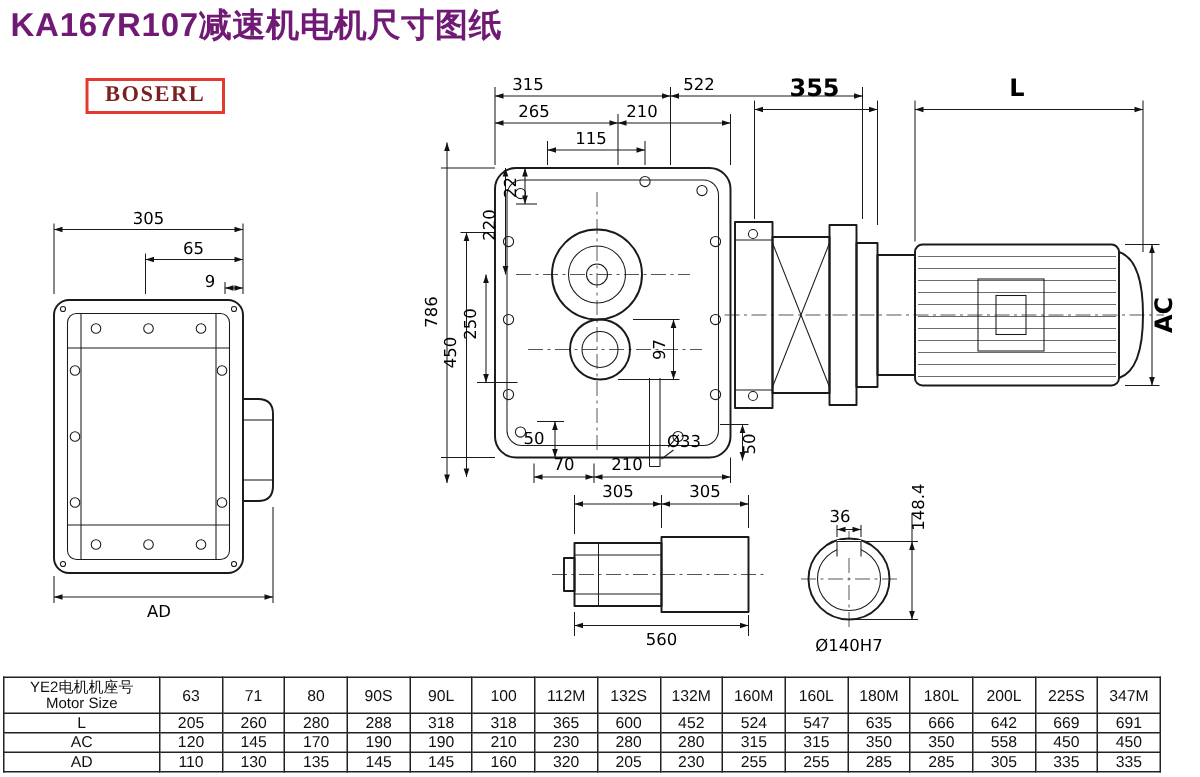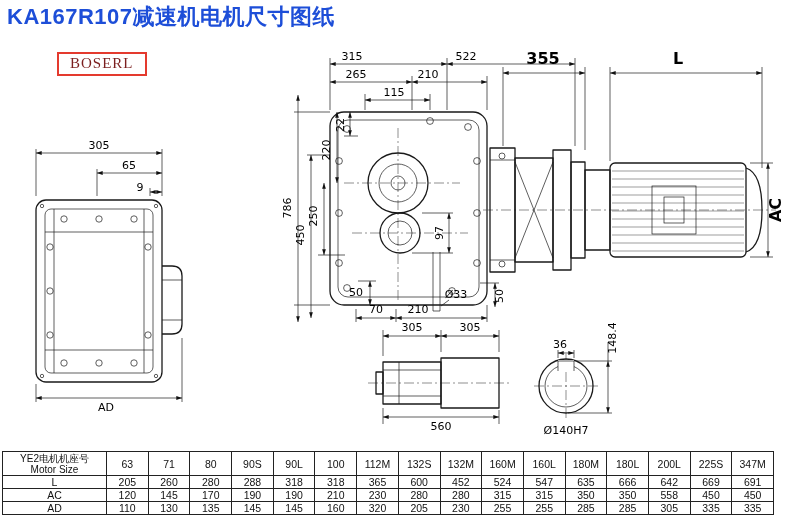--- a/index.html
+++ b/index.html
@@ -2,27 +2,27 @@
 <html><head>
 <meta charset="utf-8">
 <style>
   * { margin:0; padding:0; box-sizing:border-box; }
   html,body { background:#ffffff; }
   body { font-family:"Liberation Sans", sans-serif; }
   .page { position:relative; width:800px; height:518px; background:#fff; overflow:hidden; }
 
   .title {
     position:absolute; left:7px; top:2px;
-    font-size:22px; font-weight:bold; color:#1d4ed8;
+    font-size:22px; font-weight:bold; color:#701a75;
     letter-spacing:0.5px;
   }
   .brand {
     position:absolute; left:57px; top:52px;
     border:2px solid #e43a2e; color:#7b1f1f;
-    font-family:"Liberation Serif", serif; font-weight:normal;
+    font-family:"Liberation Serif", serif; font-weight:bold;
     font-size:15px; letter-spacing:1px; padding:1px 11px 2px 11px;
     background:#fff;
   }
 
   svg.drawing { position:absolute; left:0; top:0; }
   .ol { fill:none; stroke:#1a1a1a; stroke-width:1.3; stroke-linejoin:round; }
   .tl { fill:none; stroke:#1a1a1a; stroke-width:0.7; }
   .dl { fill:none; stroke:#1a1a1a; stroke-width:0.7; }
   .cl { fill:none; stroke:#444; stroke-width:0.6; stroke-dasharray:10 3 2 3; }
   .fin { fill:none; stroke:#3a3a3a; stroke-width:0.5; }

